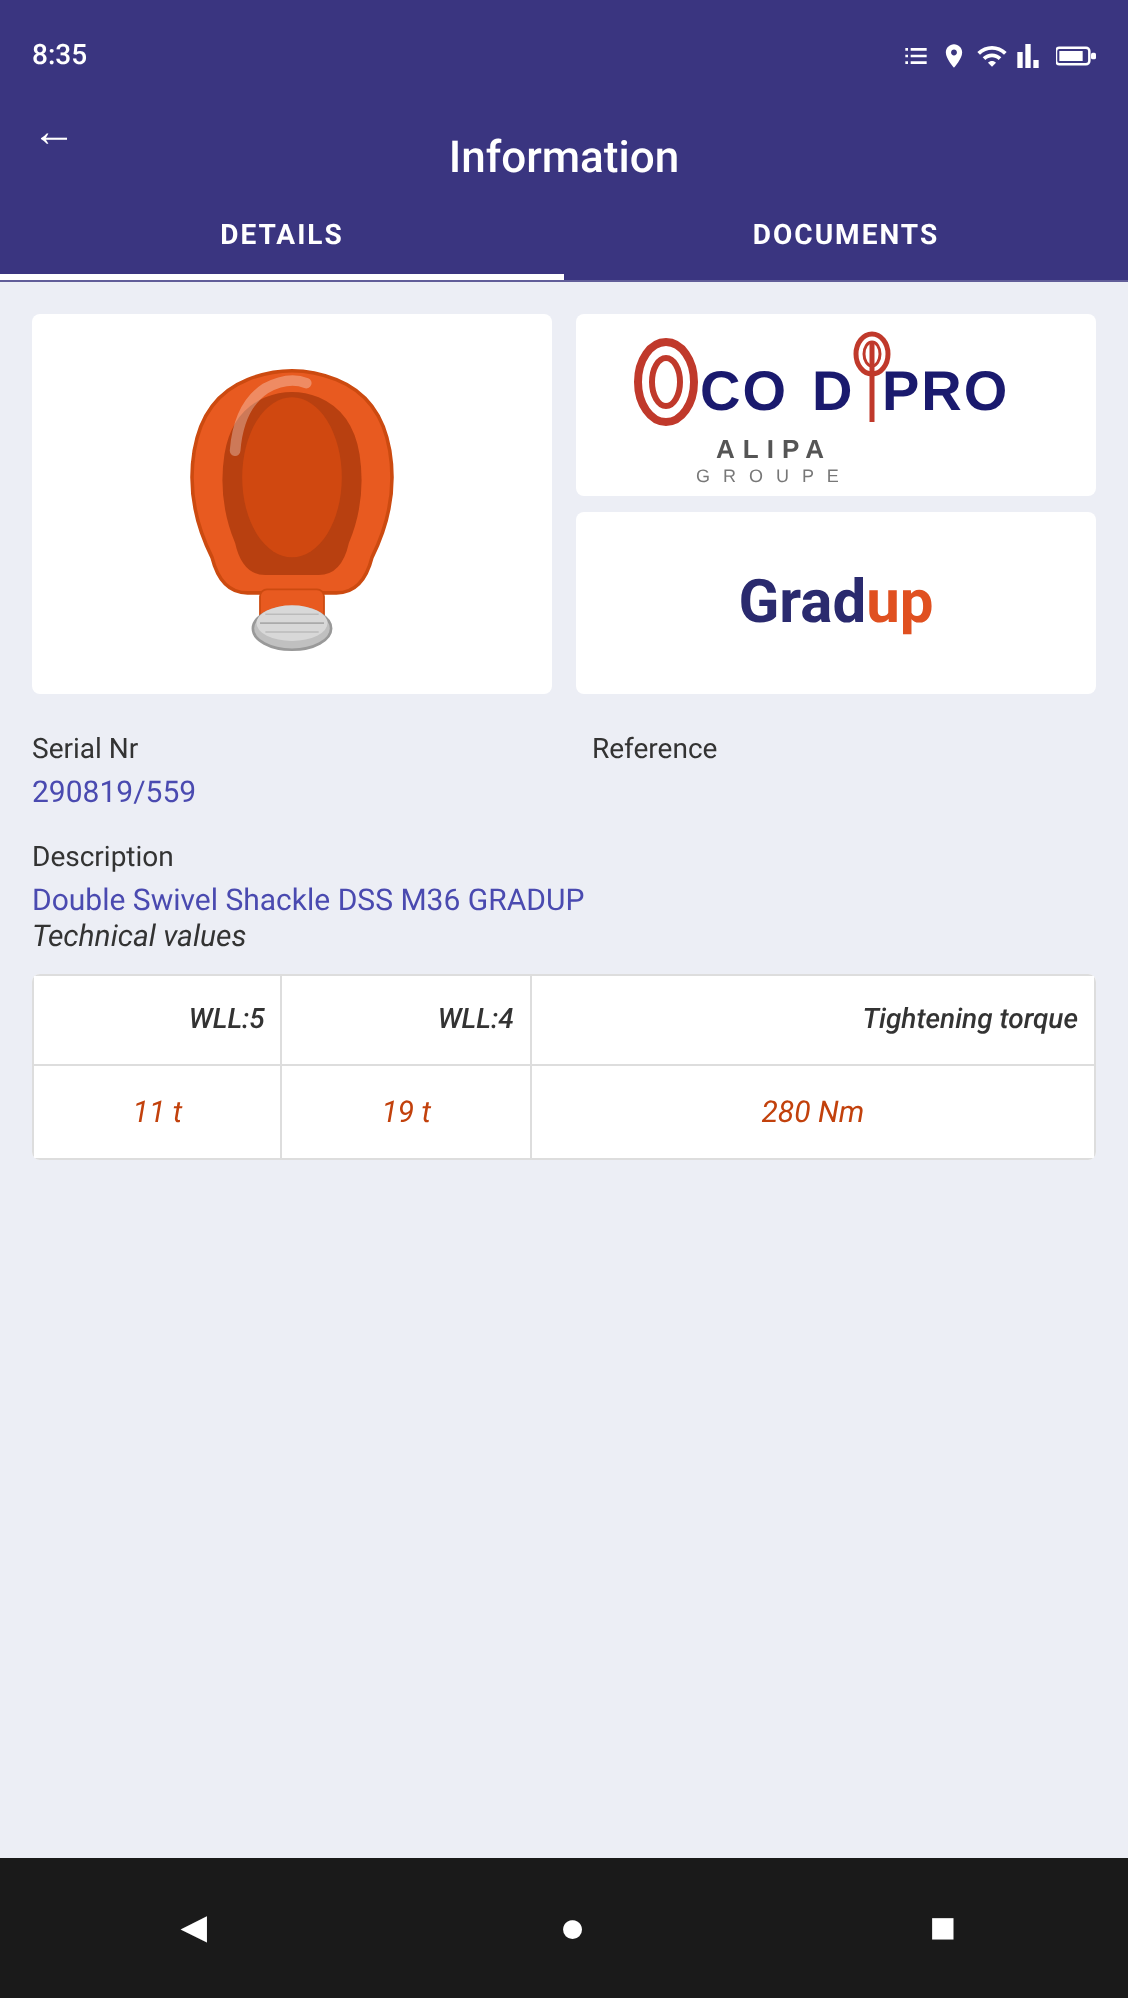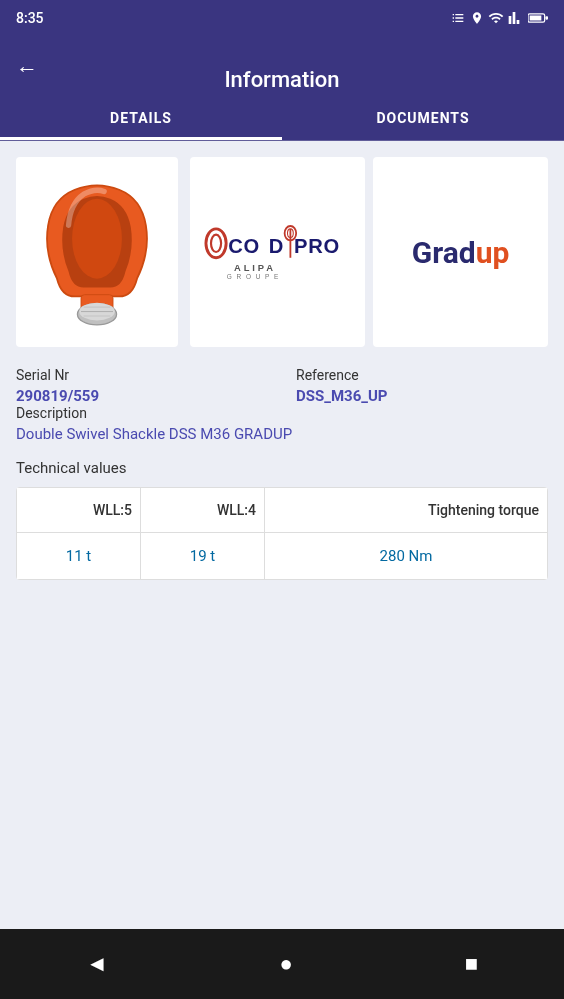--- a/index.html
+++ b/index.html
@@ -11,21 +11,21 @@
       background: #f0f0f5;
       overflow: hidden;
       position: relative;
     }
 
     
     .status-bar {
       background: #3a3580;
       color: white;
       display: flex;
-      align-items: center;
+      align-items: flex-end;
       justify-content: space-between;
       padding: 0 16px;
       height: 36px;
       font-size: 14px;
       font-weight: 500;
     }
     .status-bar-left { display: flex; align-items: center; gap: 6px; }
     .status-bar-right { display: flex; align-items: center; gap: 4px; }
 
     
@@ -102,21 +102,21 @@
       border-radius: 4px;
       height: 190px;
       display: flex;
       align-items: center;
       justify-content: center;
       overflow: hidden;
     }
     .brand-images {
       flex: 1;
       display: flex;
-      flex-direction: row;
+      flex-direction: column;
       gap: 8px;
     }
     .brand-image {
       background: white;
       border-radius: 4px;
       flex: 1;
       display: flex;
       align-items: center;
       justify-content: center;
       overflow: hidden;
@@ -128,46 +128,47 @@
       font-size: 30px;
       font-weight: 700;
     }
     .gradup-grad { color: #2a2a6e; margin-top: 12px; }
     .gradup-up { color: #e05020; }
 
     
     .info-row {
       display: flex;
       gap: 28px;
+      margin-bottom: 16px;
     }
     .info-col { flex: 1; }
     .info-label {
       font-size: 14px;
       color: #333;
       margin-bottom: 4px;
       font-weight: 400;
     }
     .info-value {
       font-size: 15px;
       color: #4a4ab0;
-      font-weight: 700;
-    }
-
-    .description-section { margin-bottom: 16px; }
+      font-weight: 400;
+    }
+
+    .description-section { }
     .description-label {
       font-size: 14px;
       color: #333;
       margin-bottom: 4px;
     }
     .description-value {
       font-size: 15px;
       color: #4a4ab0;
     }
 
-    .technical-section { margin-bottom: 0; }
+    .technical-section { margin-bottom: 0; font-style: italic; }
     .technical-title {
       font-size: 15px;
       color: #333;
       margin-bottom: 10px;
     }
 
     
     .tech-table {
       width: 100%;
       border-collapse: collapse;
@@ -181,21 +182,21 @@
       text-align: right;
       font-size: 14px;
       font-weight: 500;
       color: #333;
       border: 1px solid #ddd;
     }
     .tech-table td {
       padding: 14px 8px;
       text-align: center;
       font-size: 15px;
-      color: #0369a1;
+      color: #c2410c;
       border: 1px solid #ddd;
     }
 
     
     .bottom-area {
       padding: 14px 16px;
       background: #eceef5;
     }
     .warranty-btn {
       width: 100%;
@@ -338,21 +339,20 @@
     </div>
   </div>
 
   <div class="info-row">
     <div class="info-col">
       <div class="info-label">Serial Nr</div>
       <div class="info-value">290819/559</div>
     </div>
     <div class="info-col">
       <div class="info-label">Reference</div>
-      <div class="info-value">DSS_M36_UP</div>
     </div>
   </div>
 
   <div class="description-section">
     <div class="description-label">Description</div>
     <div class="description-value">Double Swivel Shackle DSS M36 GRADUP</div>
   </div>
 
   <div class="technical-section">
     <div class="technical-title">Technical values</div>

